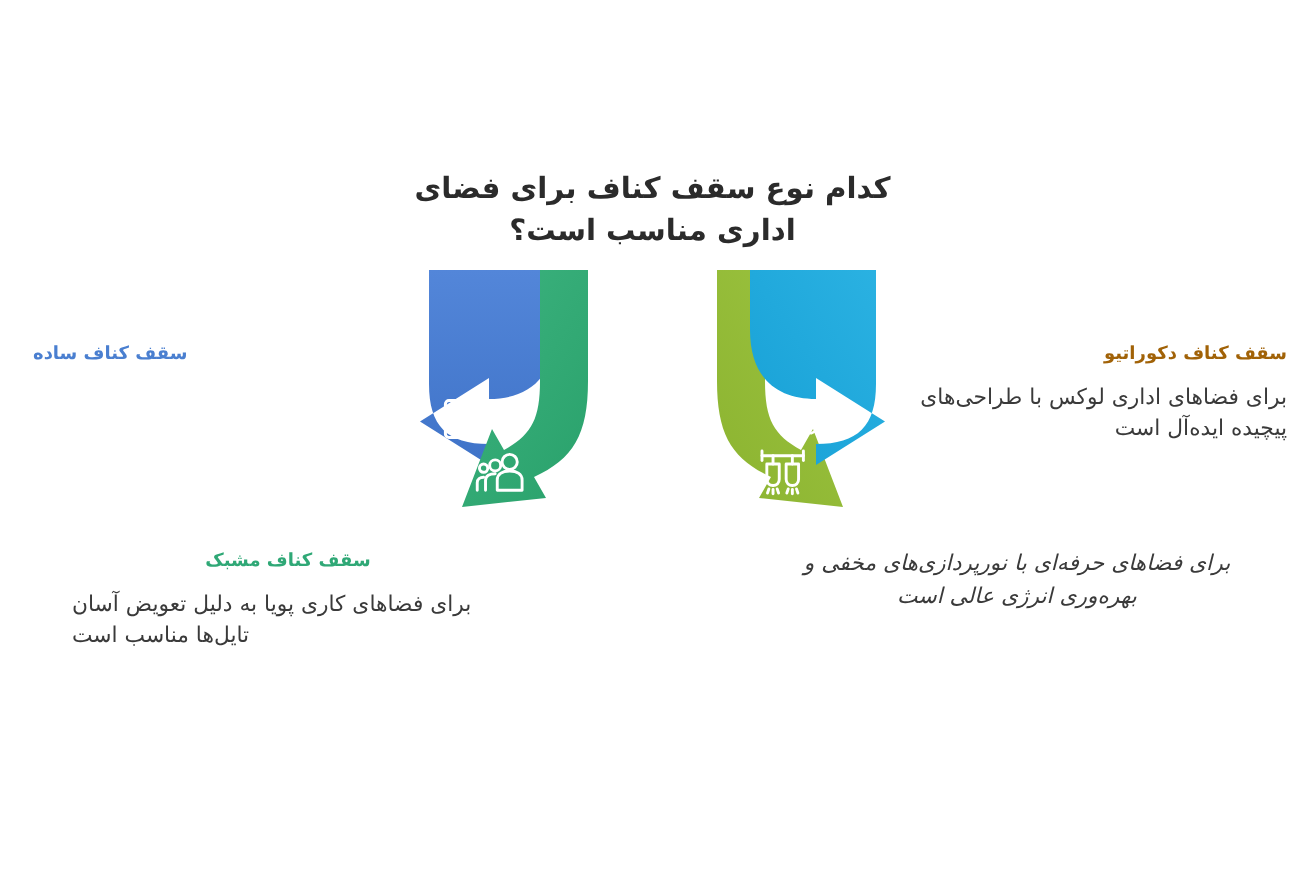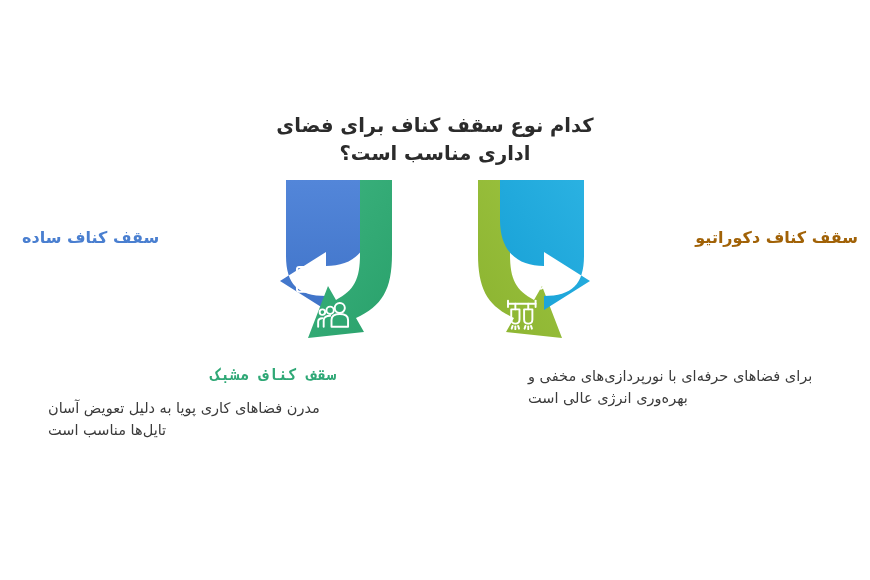--- a/index.html
+++ b/index.html
@@ -49,21 +49,21 @@
     width: 330px;
     height: 200px;
   }
 
   
   .block {
     position: absolute;
     direction: rtl;
   }
   .block .heading {
-    font-size: 16px;
+    font-size: 12px;
     font-weight: bold;
     line-height: 1.3;
     margin: 0 0 11px 0;
     white-space: nowrap;
   }
   .block .desc {
     font-size: 14.5px;
     line-height: 1.5;
     color: #3a3a3a;
     margin: 0;
@@ -89,32 +89,32 @@
   #block-decorative .heading { color: #a16207; text-align: right; }
   #block-decorative .desc    { text-align: right; }
 
   
   #block-grid {
     left: 48px;
     top: 366px;
     width: 288px;
     text-align: left;
   }
-  #block-grid .heading { color: #2fa876; text-align: right; font-family: Liberation Mono, monospace; }
+  #block-grid .heading { color: #2fa876; text-align: center; }
   #block-grid .desc    { text-align: left; }
 
   
   #block-lighting {
     left: 528px;
     top: 366px;
     width: 300px;
     text-align: right;
   }
   #block-lighting .heading { color: #93bb37; text-align: right; }
-  #block-lighting .desc    { text-align: left; }
+  #block-lighting .desc    { text-align: center; font-style: italic; }
 </style>
 </head>
 <body>
 
 <div id="canvas">
 
   <div id="title">کدام نوع سقف کناف برای فضای اداری مناسب است؟</div>
 
   <div id="arrows">
     <svg viewBox="0 0 330 200" xmlns="http://www.w3.org/2000/svg">
@@ -247,24 +247,25 @@
       </g>
     </svg>
   </div>
 
   <div class="block" id="block-plain">
     <div class="heading">سقف کناف ساده</div>
   </div>
 
   <div class="block" id="block-decorative">
     <div class="heading">سقف کناف دکوراتیو</div>
+    <div class="desc">برای فضاهای اداری لوکس با طراحی‌های پیچیده ایده‌آل است</div>
   </div>
 
   <div class="block" id="block-grid">
     <div class="heading">سقف کناف مشبک</div>
-    <div class="desc">مدرن فضاهای کاری پویا به دلیل تعویض آسان تایل‌ها مناسب است</div>
+    <div class="desc">برای فضاهای کاری پویا به دلیل تعویض آسان تایل‌ها مناسب است</div>
   </div>
 
   <div class="block" id="block-lighting">
     <div class="desc">برای فضاهای حرفه‌ای با نورپردازی‌های مخفی و بهره‌وری انرژی عالی است</div>
   </div>
 
 </div>
 
 </body></html>

